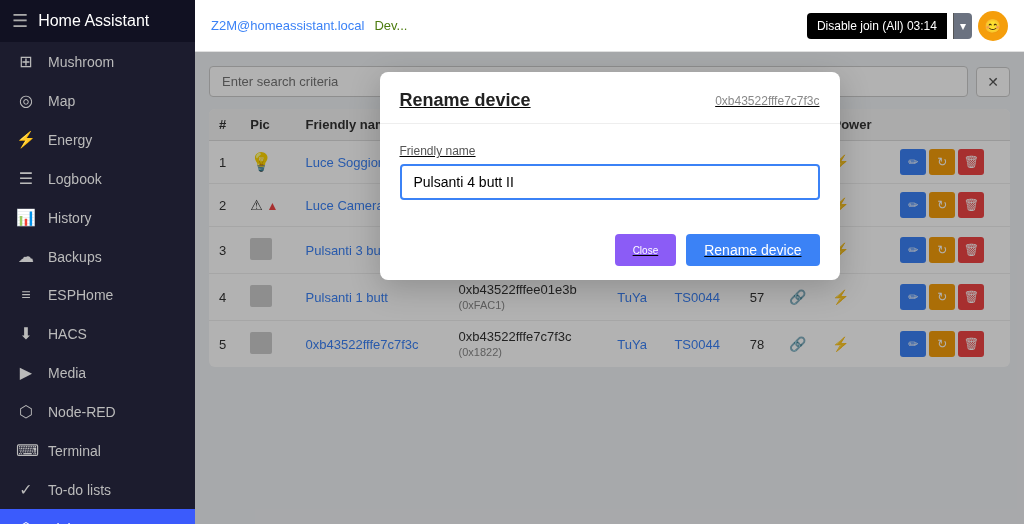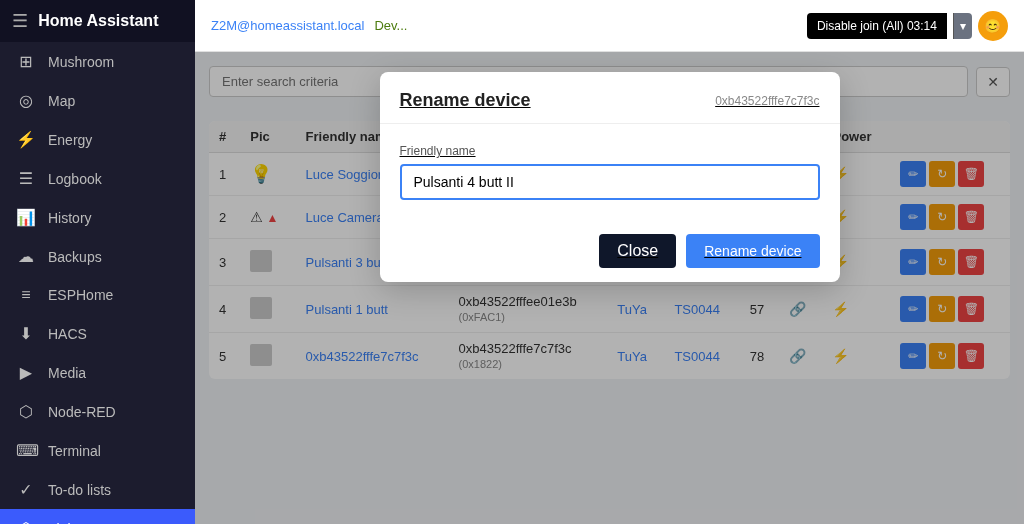--- a/index.html
+++ b/index.html
@@ -20,21 +20,21 @@
       display: flex;
       align-items: center;
       padding: 10px 12px;
       background: #111122;
       gap: 10px;
       height: 44px;
     }
     .sidebar-header-title {
       color: #fff;
       font-size: 16px;
-      font-weight: 700;
+      font-weight: 400;
     }
     .hamburger-icon {
       color: #aaa;
       font-size: 18px;
       cursor: pointer;
     }
     .sidebar-item {
       display: flex;
       align-items: center;
       padding: 10px 16px;
@@ -125,21 +125,21 @@
       padding: 14px;
       overflow-y: auto;
       position: relative;
     }
 
     
     .search-row {
       display: flex;
       align-items: flex-end;
       gap: 8px;
-      margin-bottom: 24px;
+      margin-bottom: 12px;
     }
     .search-input {
       flex: 1;
       padding: 7px 12px;
       border: 1px solid #ccc;
       border-radius: 4px;
       font-size: 13px;
       background: #fff;
     }
     .close-x-btn {
@@ -285,26 +285,26 @@
       font-size: 14px;
       outline: none;
     }
     .modal-footer {
       display: flex;
       justify-content: flex-end;
       gap: 10px;
       padding: 14px 20px;
     }
     .btn-close-modal {
-      background: #0f172a;
+      background: #8b5cf6;
       color: #fff;
       border: none;
       border-radius: 4px;
       padding: 8px 18px;
-      font-size: 16px;
+      font-size: 10px;
       cursor: pointer;
     }
     .btn-rename {
       background: #3b82f6;
       color: #fff;
       border: none;
       border-radius: 4px;
       padding: 8px 18px;
       font-size: 14px;
       cursor: pointer;

